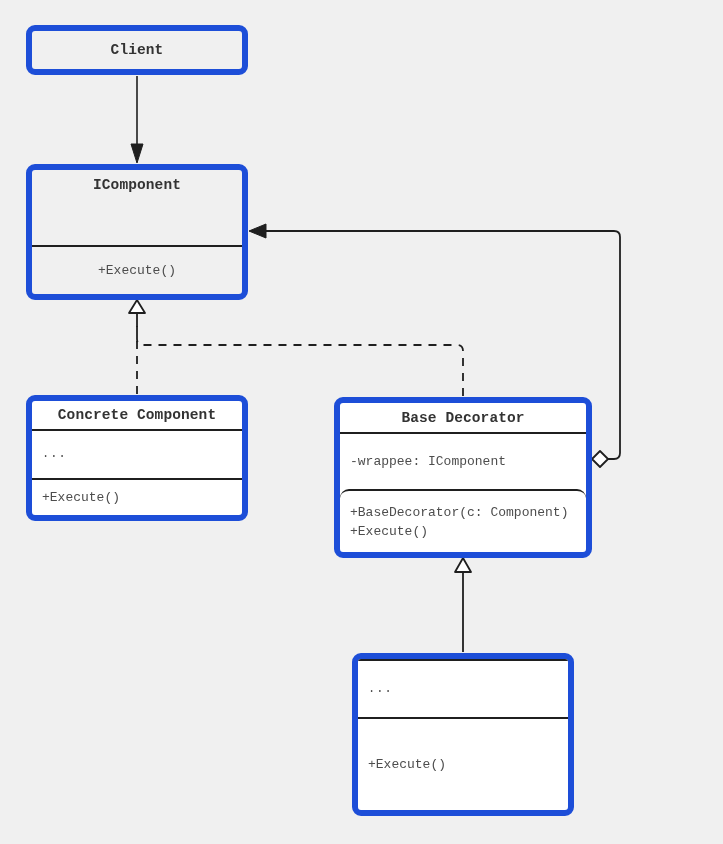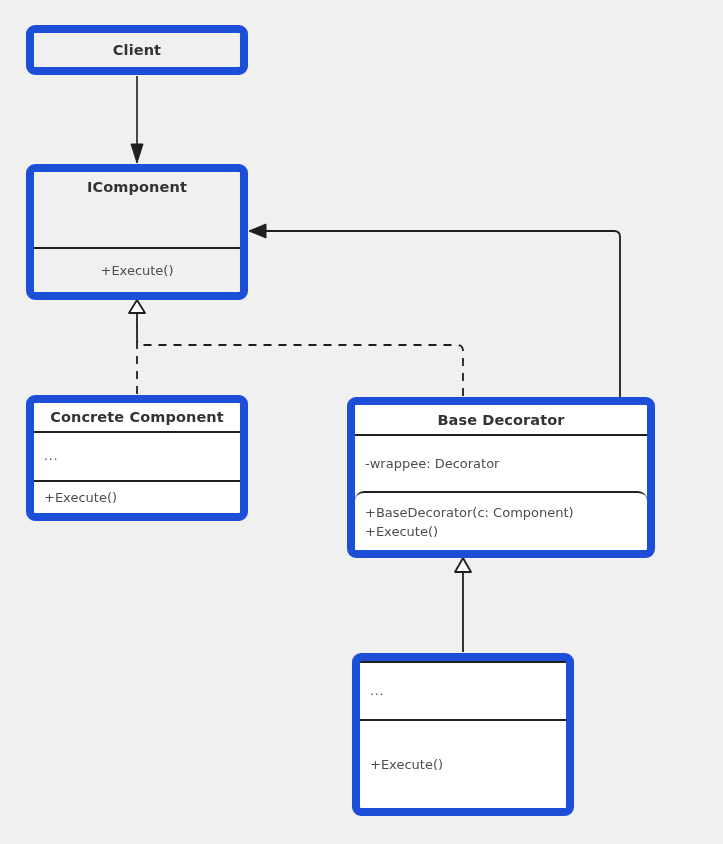--- a/index.html
+++ b/index.html
@@ -25,25 +25,26 @@
     top: 0;
     width: 723px;
     height: 844px;
     pointer-events: none;
   }
 
   
   .umlbox {
     position: absolute;
     box-sizing: border-box;
-    border: 8px solid #1d4ed8;
+    border: 6px solid #1d4ed8;
     border-radius: 9px;
     overflow: hidden;
     display: flex;
     flex-direction: column;
+    font-family: Liberation Mono, monospace;
   }
   .umlbox.fill-gray { background: #f0f0f0; }
   .umlbox.fill-white { background: #ffffff; }
 
   .uml-title {
     font-weight: bold;
     font-size: 14.5px;
     color: #333333;
     text-align: center;
     letter-spacing: 0.1px;
@@ -86,21 +87,21 @@
   #box-icomponent .uml-section { flex: 1; }
 
   #box-concrete-component {
     left: 26px; top: 395px; width: 222px; height: 126px;
   }
   #box-concrete-component .uml-title { height: 28px; }
   #box-concrete-component .sec-attrs { height: 49px; }
   #box-concrete-component .sec-ops { flex: 1; }
 
   #box-base-decorator {
-    left: 334px; top: 397px; width: 308px; height: 161px; margin-left: 13px;
+    left: 334px; top: 397px; width: 258px; height: 161px;
   }
   #box-base-decorator .uml-title { height: 29px; }
   #box-base-decorator .sec-attrs { height: 57px; }
   #box-base-decorator .sec-ops { flex: 1; border-radius: 9px; }
 
   #box-concrete-decorator {
     left: 352px; top: 653px; width: 222px; height: 163px;
   }
   #box-concrete-decorator .uml-title { height: 33px; }
   #box-concrete-decorator .sec-attrs { height: 58px; }
@@ -167,21 +168,21 @@
       <div class="row dots">...</div>
     </div>
     <div class="uml-section divider-top sec-ops">
       <div class="row">+Execute()</div>
     </div>
   </div>
 
   <div class="umlbox fill-white" id="box-base-decorator">
     <div class="uml-title">Base Decorator</div>
     <div class="uml-section divider-top sec-attrs">
-      <div class="row">-wrappee: Decorator</div>
+      <div class="row">-wrappee: IComponent</div>
     </div>
     <div class="uml-section divider-top sec-ops">
       <div class="row">+BaseDecorator(c: Component)</div>
       <div class="row">+Execute()</div>
     </div>
   </div>
 
   <div class="umlbox fill-white" id="box-concrete-decorator">
     <div class="uml-section divider-top sec-attrs">
       <div class="row dots">...</div>

